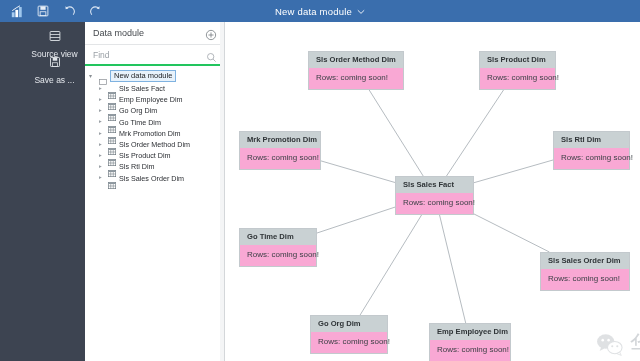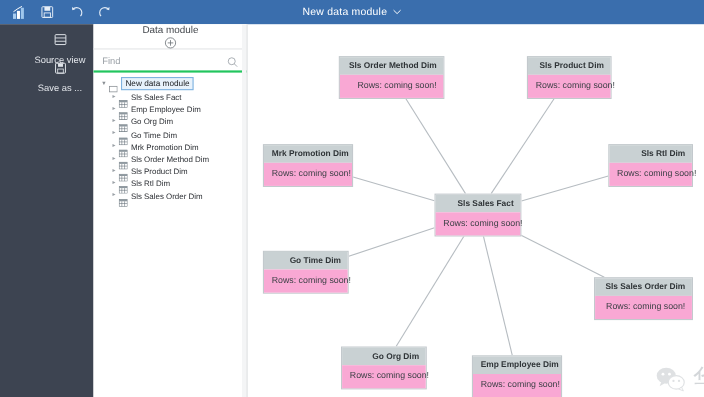--- a/index.html
+++ b/index.html
@@ -2,21 +2,21 @@
 <html><head>
 <meta charset="utf-8">
 <style>
   * { box-sizing: border-box; margin: 0; padding: 0; }
   html, body {
     width: 640px; height: 361px;
     overflow: hidden;
     font-family: "Liberation Sans", sans-serif;
     background: #ffffff;
   }
-  #app { position: relative; width: 640px; height: 276px; text-align: right; }
+  #app { position: relative; width: 640px; height: 276px; }
 
   
   .topbar {
     position: absolute; left: 0; top: 0; width: 640px; height: 22px;
     background: #3a6ead;
     display: flex; align-items: center;
   }
   .topbar-left { display: flex; align-items: center; gap: 0px; padding-left: 4px; }
   .tb-btn {
     width: 26px; height: 22px;
@@ -46,21 +46,21 @@
   .nav-item .ni-icon { width: 13px; height: 13px; display:flex; align-items:center; justify-content:center; }
   .nav-item .ni-icon svg { display:block; }
 
   
   .panel {
     position: absolute; left: 85px; top: 22px; width: 140px; height: 339px;
     background: #ffffff; border-right: 1px solid #d4d7da;
   }
   .panel-head {
     height: 23px; display: flex; align-items: center; justify-content: space-between;
-    padding: 0 7px 0 8px; border-bottom: 1px solid #e3e5e7; flex-direction: column;
+    padding: 0 7px 0 8px; border-bottom: 1px solid #e3e5e7;
   }
   .panel-title { font-size: 9px; color: #44484d; }
   .panel-add { width: 12px; height: 12px; color: #63676c; }
   .panel-search {
     height: 21px; display: flex; align-items: center; justify-content: space-between;
     padding: 0 7px 0 8px; border-bottom: 2px solid #22c55e;
   }
   .panel-search .ph { font-size: 8.5px; color: #9aa0a6; }
   .panel-search .si { width: 11px; height: 11px; color: #9aa0a6; }
 

